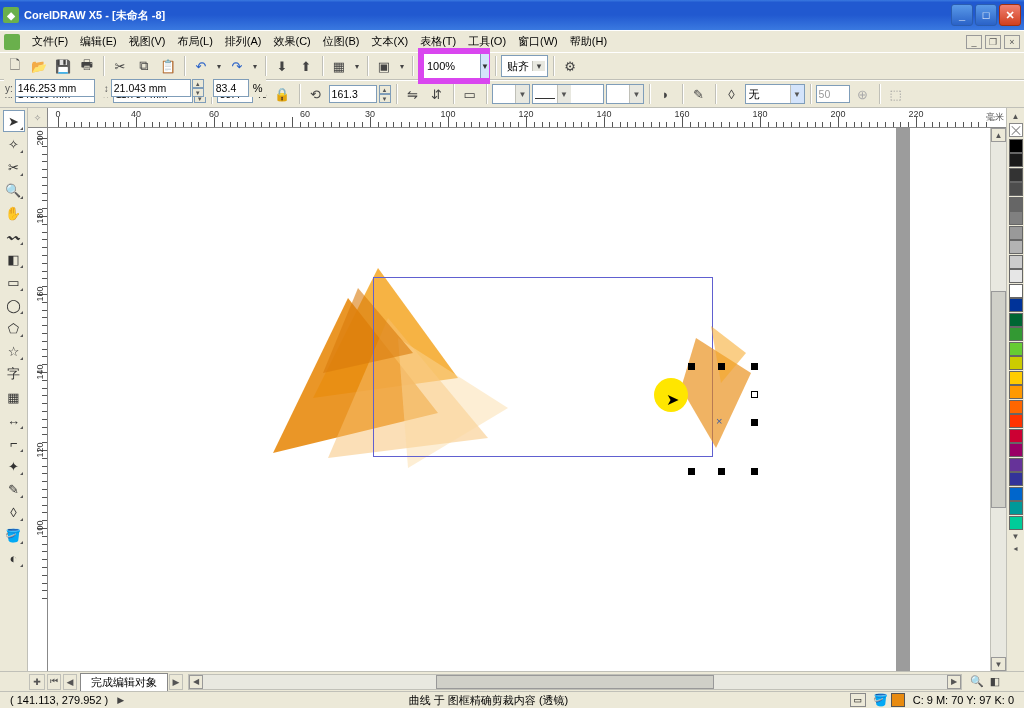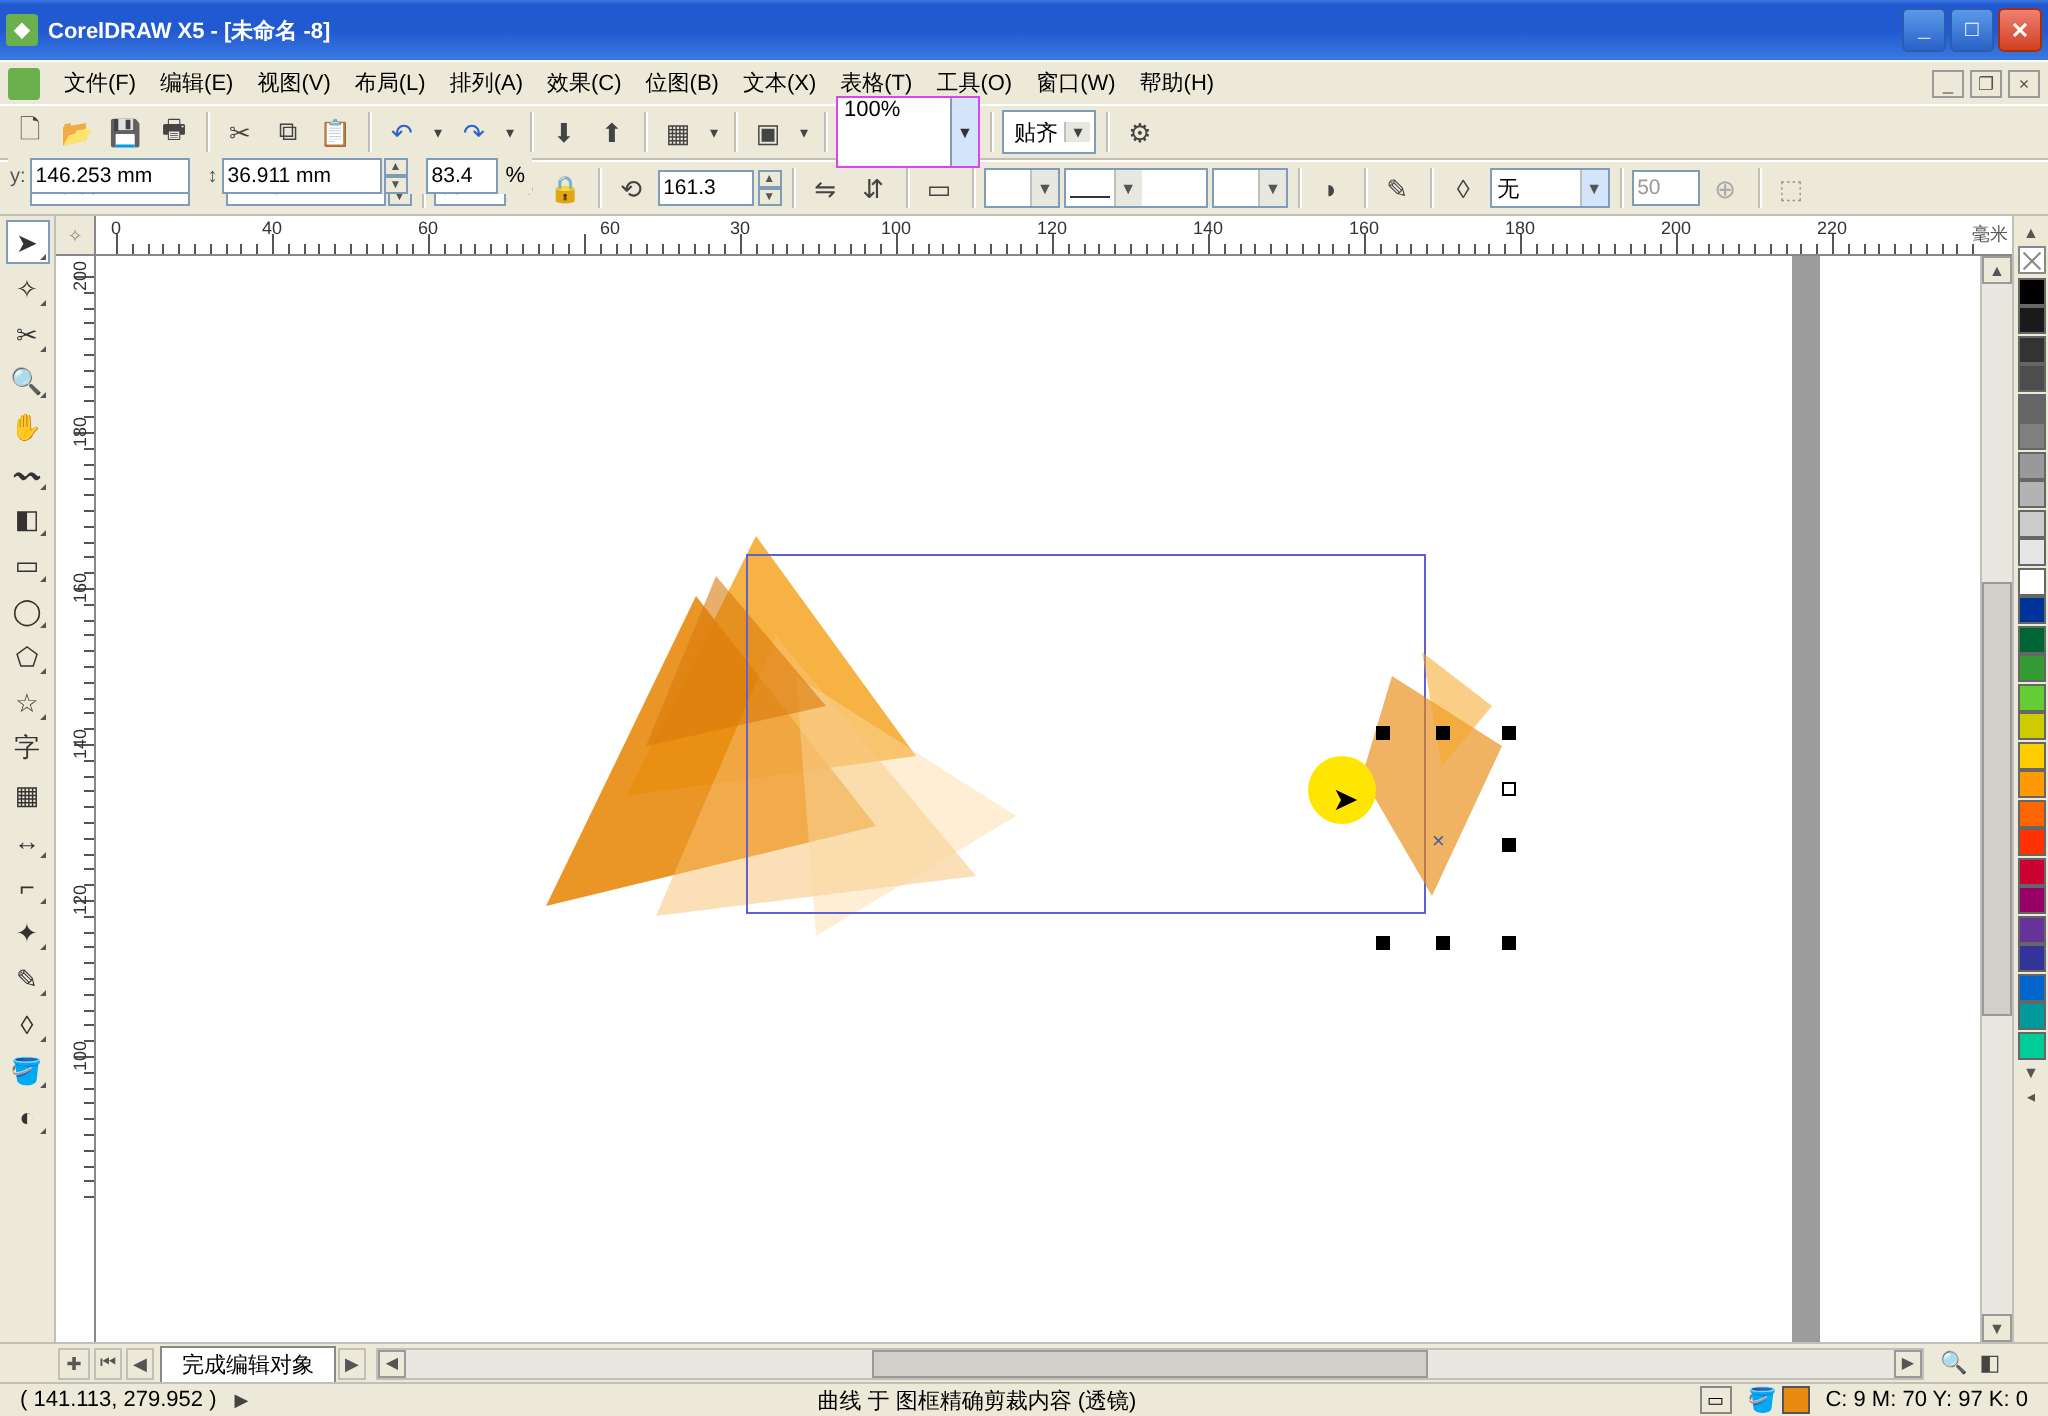--- a/index.html
+++ b/index.html
@@ -22,21 +22,21 @@
 .doc-btns { margin-left: auto; display: flex; gap: 3px; }
 .doc-btn { width: 16px; height: 14px; border: 1px solid #999; background: #ece9d8; font-size: 9px; display:flex; align-items:center; justify-content:center; color:#555;}
 
 
 .toolbar { height: 28px; background: #ece9d8; display: flex; align-items: center; padding: 2px 4px; border-top: 1px solid #fff; border-bottom: 1px solid #c0c0b8; gap: 2px; }
 .tb-btn { width: 22px; height: 22px; display: flex; align-items: center; justify-content: center; border: 1px solid transparent; cursor: default; font-size: 13px; color:#444; }
 .tb-sep { width: 1px; height: 20px; background: #c0c0b8; margin: 0 3px; box-shadow: 1px 0 0 #fff; }
 .tb-drop { display: flex; align-items:center; height:22px; border: 1px solid #7f9db9; background:#fff; padding:0 2px; }
 .tb-drop span { padding: 0 3px; }
 .tb-drop .arrow { width:13px; text-align:center; color:#444; background:#e8e8e0; border-left:1px solid #c0c0b8; font-size:9px; }
-.zoom-field { width: 72px; height: 36px; border: 1px solid #d946ef; background:#fff; display:flex; align-items:flex-start; }
+.zoom-field { width: 72px; height: 36px; border: 6px solid #d946ef; background:#fff; display:flex; align-items:center; }
 .zoom-field input { border:none; width: 56px; padding:0 3px; font-size:11px; outline:none; }
 .zoom-field .arrow { width:15px; height:100%; background:#d4e4fb; display:flex; align-items:center; justify-content:center; font-size:8px; color:#333; border-left:1px solid #7f9db9;}
 
 
 .prop-group { display:flex; align-items:center; gap:1px; }
 .prop-label { font-size:10px; color:#555; padding:0 1px; }
 .prop-input { width: 80px; height: 18px; border: 1px solid #7f9db9; background:#fff; font-size:10.5px; padding:0 2px; display:flex; align-items:center; }
 .spinner { display:flex; flex-direction:column; width:12px; }
 .spin { height:9px; border:1px solid #7f9db9; background:#ece9d8; font-size:6px; display:flex; align-items:center; justify-content:center; color:#555; line-height:1;}
 .pct { font-size:11px; padding:0 3px; }
@@ -243,21 +243,21 @@
   <div class="tb-sep"></div>
   <div class="prop-input" style="width:34px; color:#999;">50</div>
   <div class="tb-btn" style="color:#aaa;">⊕</div>
   <div class="tb-sep"></div>
   <div class="tb-btn" style="color:#999;">⬚</div>
 
   <div style="position:absolute; left:4px; top:79px; display:flex; align-items:center; gap:1px; background:#ece9d8;">
     <span class="prop-label">y:</span>
     <div class="prop-input">146.253 mm</div>
     <span class="prop-label" style="margin-left:7px;">↕</span>
-    <div class="prop-input">36.911 mm</div>
+    <div class="prop-input">21.043 mm</div>
     <div class="spinner">
         <div class="spin">▲</div>
         <div class="spin">▼</div>
       </div>
     <div style="width:7px;"></div>
     <div class="prop-input" style="width:36px;">83.4</div>
     <span class="pct">%</span>
   </div>
 </div>
 

